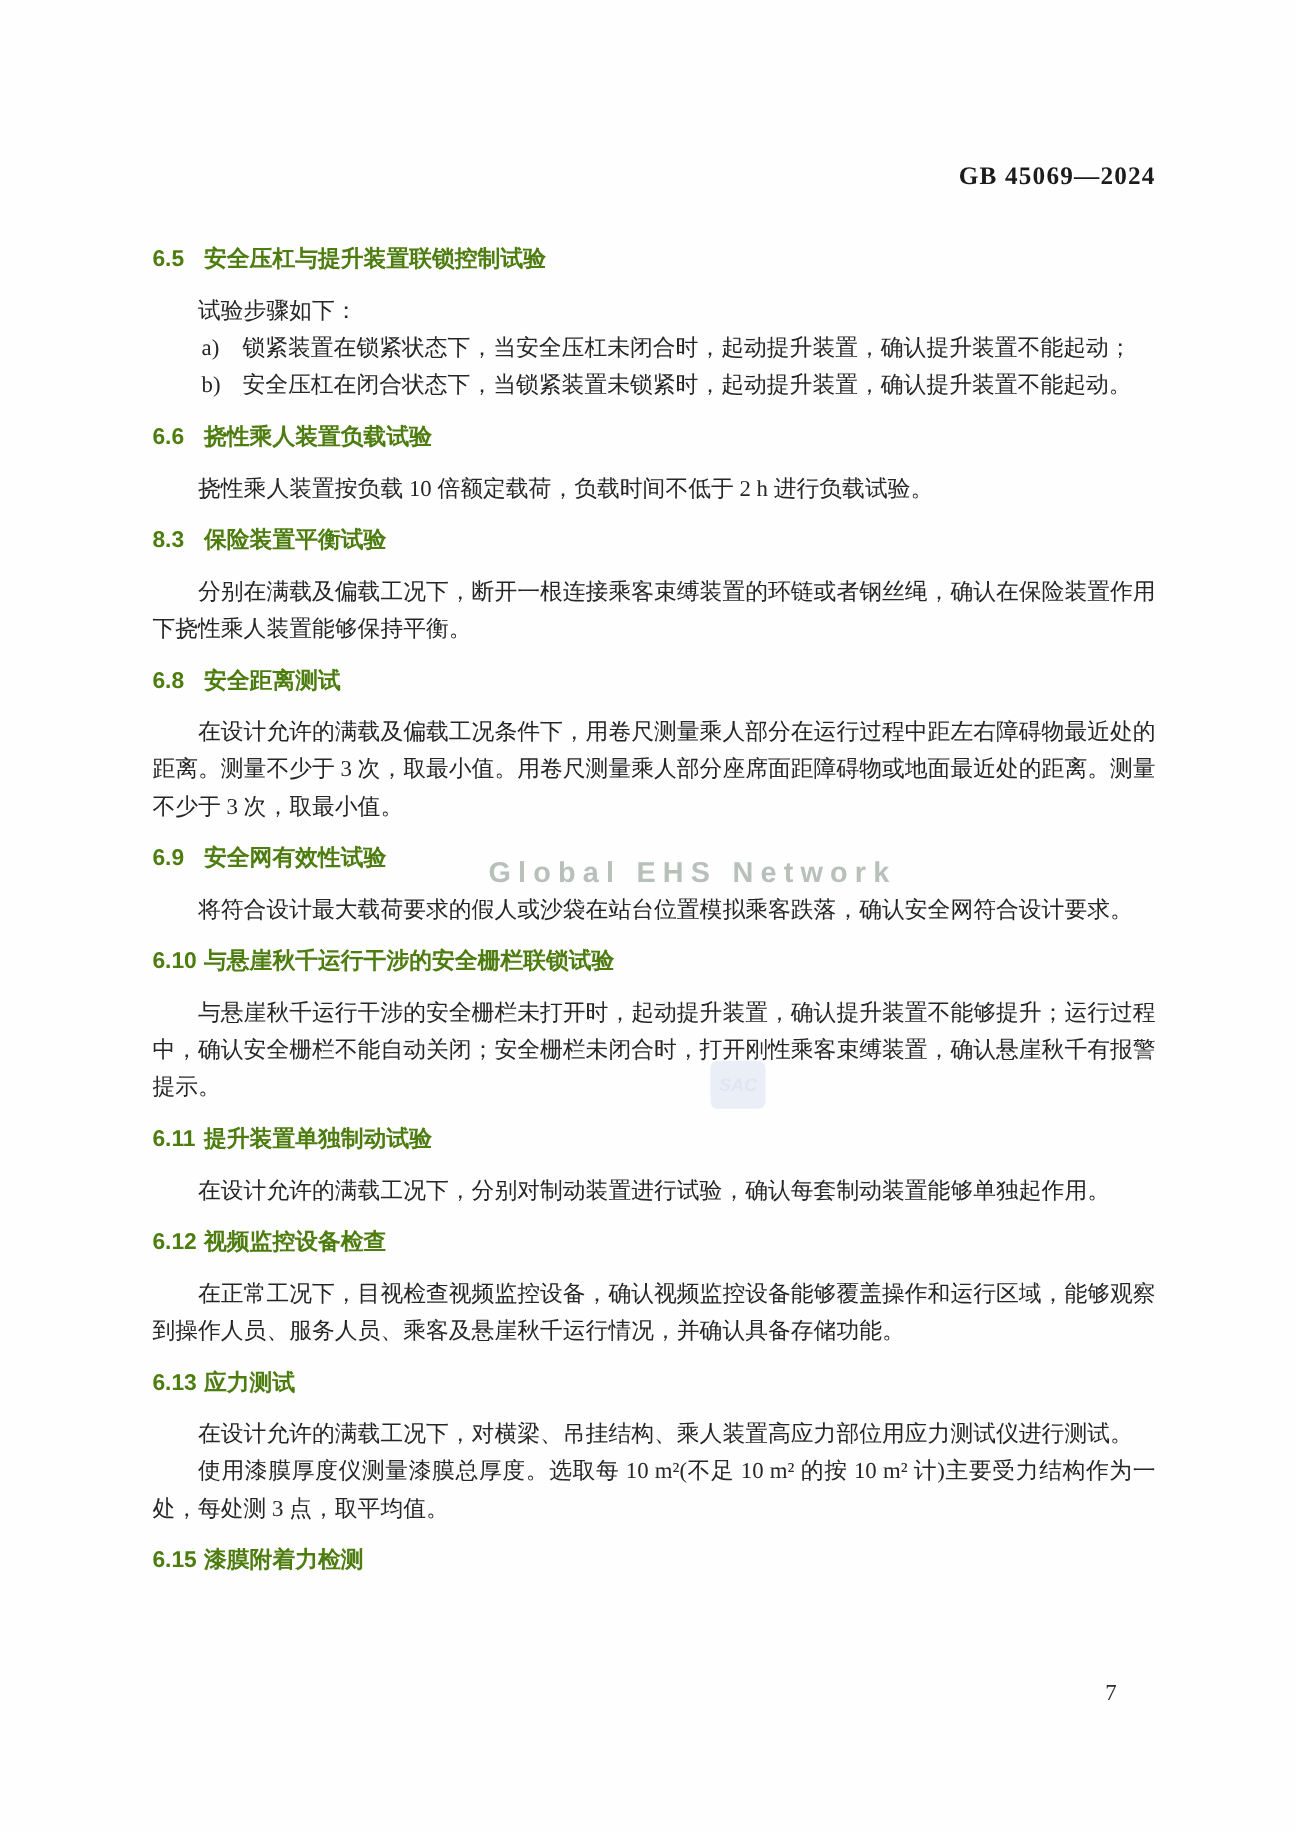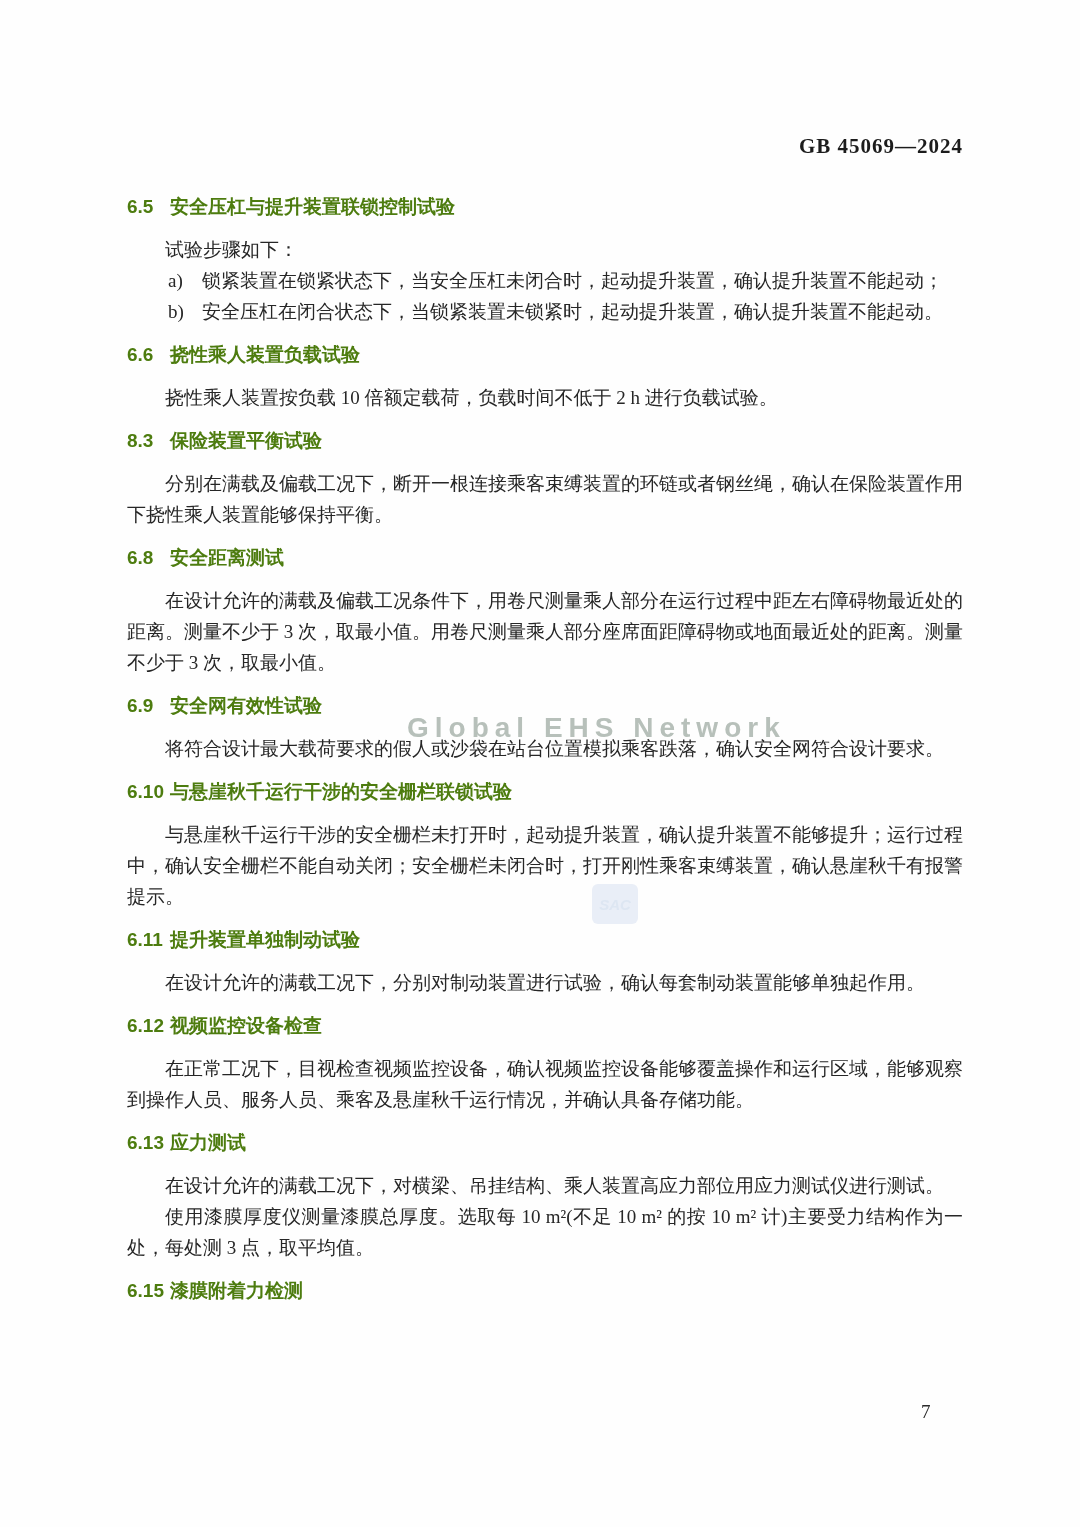--- a/index.html
+++ b/index.html
@@ -26,21 +26,21 @@
     font-family: "Liberation Sans", "DejaVu Sans", sans-serif;
     font-weight: 800;
     font-size: 64px;
     letter-spacing: -2px;
     color: #a9d6ba;
     line-height: 64px;
   }
   .wm-sub {
     font-family: "Liberation Sans", "DejaVu Sans", sans-serif;
     font-weight: 700;
-    font-size: 28px;
+    font-size: 24px;
     letter-spacing: 6px;
     color: #b7c0ba;
     margin-top: -8px;
     padding-left: 14px;
     line-height: 28px;
   }
   .sac-logo {
     position: absolute;
     left: 592px;
     top: 884px;
@@ -67,21 +67,21 @@
     width: 836px;
     z-index: 2;
   }
   .doc-header {
     text-align: right;
     font-weight: 700;
     font-size: 21px;
     line-height: 31px;
     letter-spacing: 1px;
     color: #1c1c1c;
-    margin-bottom: 29px;
+    margin-bottom: 39px;
     font-family: "Liberation Serif", "DejaVu Serif", serif;
   }
   .sec-heading {
     font-family: "Liberation Sans", "DejaVu Sans", sans-serif;
     font-weight: 700;
     font-size: 19px;
     line-height: 31px;
     color: #4d7c0f;
     margin: 12px 0;
   }

